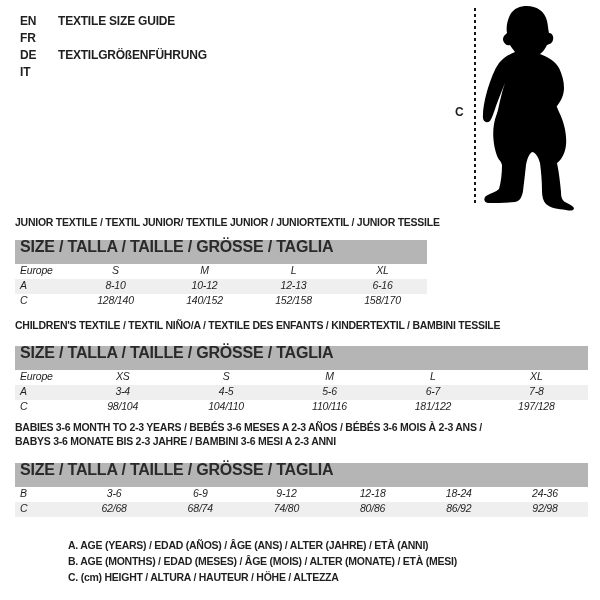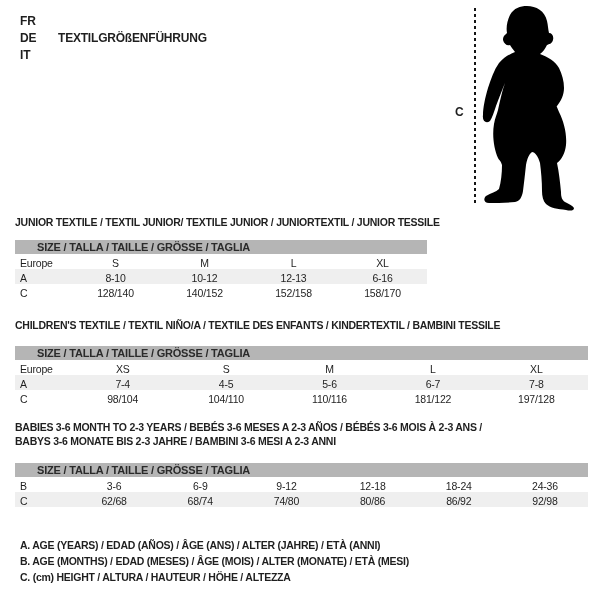--- a/index.html
+++ b/index.html
@@ -40,46 +40,50 @@
   .sec-2 { left:15px; top:420px; width:573px; }
   .section-title {
     font-size:10.5px; font-weight:bold; letter-spacing:-0.25px;
     line-height:14px; white-space:nowrap;
   }
   .size-table { position:absolute; left:0; width:100%; }
   .sec-0 .size-table { top:25px; }
   .sec-1 .size-table { top:28px; }
   .sec-2 .size-table { top:43px; }
   .size-table-header {
-    height:14px; background:var(--bar-bg, #b5b5b5);
-    font-size:11px; font-weight:bold; letter-spacing:-0.2px;
-    line-height:14px; padding-left:22px; box-sizing:border-box;
+    height:24px; background:var(--bar-bg, #b5b5b5);
+    font-size:16px; font-weight:bold; letter-spacing:-0.2px;
+    line-height:14px; padding-left:5px; box-sizing:border-box;
     color:#2a2a2a; white-space:nowrap;
   }
-  .t-row { display:flex; height:15px; align-items:flex-end; }
+  .t-row { display:flex; height:15px; align-items:flex-start;font-style:italic; }
   .t-row.alt { background:var(--alt-bg, #efefef); }
   .row-label {
     flex:0 0 56px; width:56px; padding-left:5px; box-sizing:border-box;
     font-size:10.5px; letter-spacing:-0.2px; text-align:left;
   }
   .t-cell { flex:1 1 0; text-align:center; font-size:10.5px; letter-spacing:-0.2px; }
 
   
   .notes { position:absolute; left:20px; top:537px; }
   .note-line {
     font-size:10.5px; font-weight:bold; letter-spacing:-0.25px;
-    line-height:16px; white-space:nowrap;
+    line-height:16px; white-space:nowrap;margin-left:48px;
   }
 </style>
 </head>
 <body style="--bar-bg: #b5b5b5; --alt-bg: #efefef; --text: #1f1f1f;">
 
 <div class="page">
 
   <div class="lang-header" id="lang-header">
+      <div class="lang-row">
+        <span class="lang-code">EN</span>
+        <span class="lang-title">TEXTILE SIZE GUIDE</span>
+      </div>
       <div class="lang-row">
         <span class="lang-code">FR</span>
       </div>
       <div class="lang-row">
         <span class="lang-code">DE</span>
         <span class="lang-title">TEXTILGRÖßENFÜHRUNG</span>
       </div>
       <div class="lang-row">
         <span class="lang-code">IT</span>
       </div>
@@ -176,21 +180,21 @@
           <div class="t-row">
             <span class="row-label">Europe</span>
             <span class="t-cell">XS</span>
             <span class="t-cell">S</span>
             <span class="t-cell">M</span>
             <span class="t-cell">L</span>
             <span class="t-cell">XL</span>
           </div>
           <div class="t-row alt">
             <span class="row-label">A</span>
-            <span class="t-cell">7-4</span>
+            <span class="t-cell">3-4</span>
             <span class="t-cell">4-5</span>
             <span class="t-cell">5-6</span>
             <span class="t-cell">6-7</span>
             <span class="t-cell">7-8</span>
           </div>
           <div class="t-row">
             <span class="row-label">C</span>
             <span class="t-cell">98/104</span>
             <span class="t-cell">104/110</span>
             <span class="t-cell">110/116</span>

